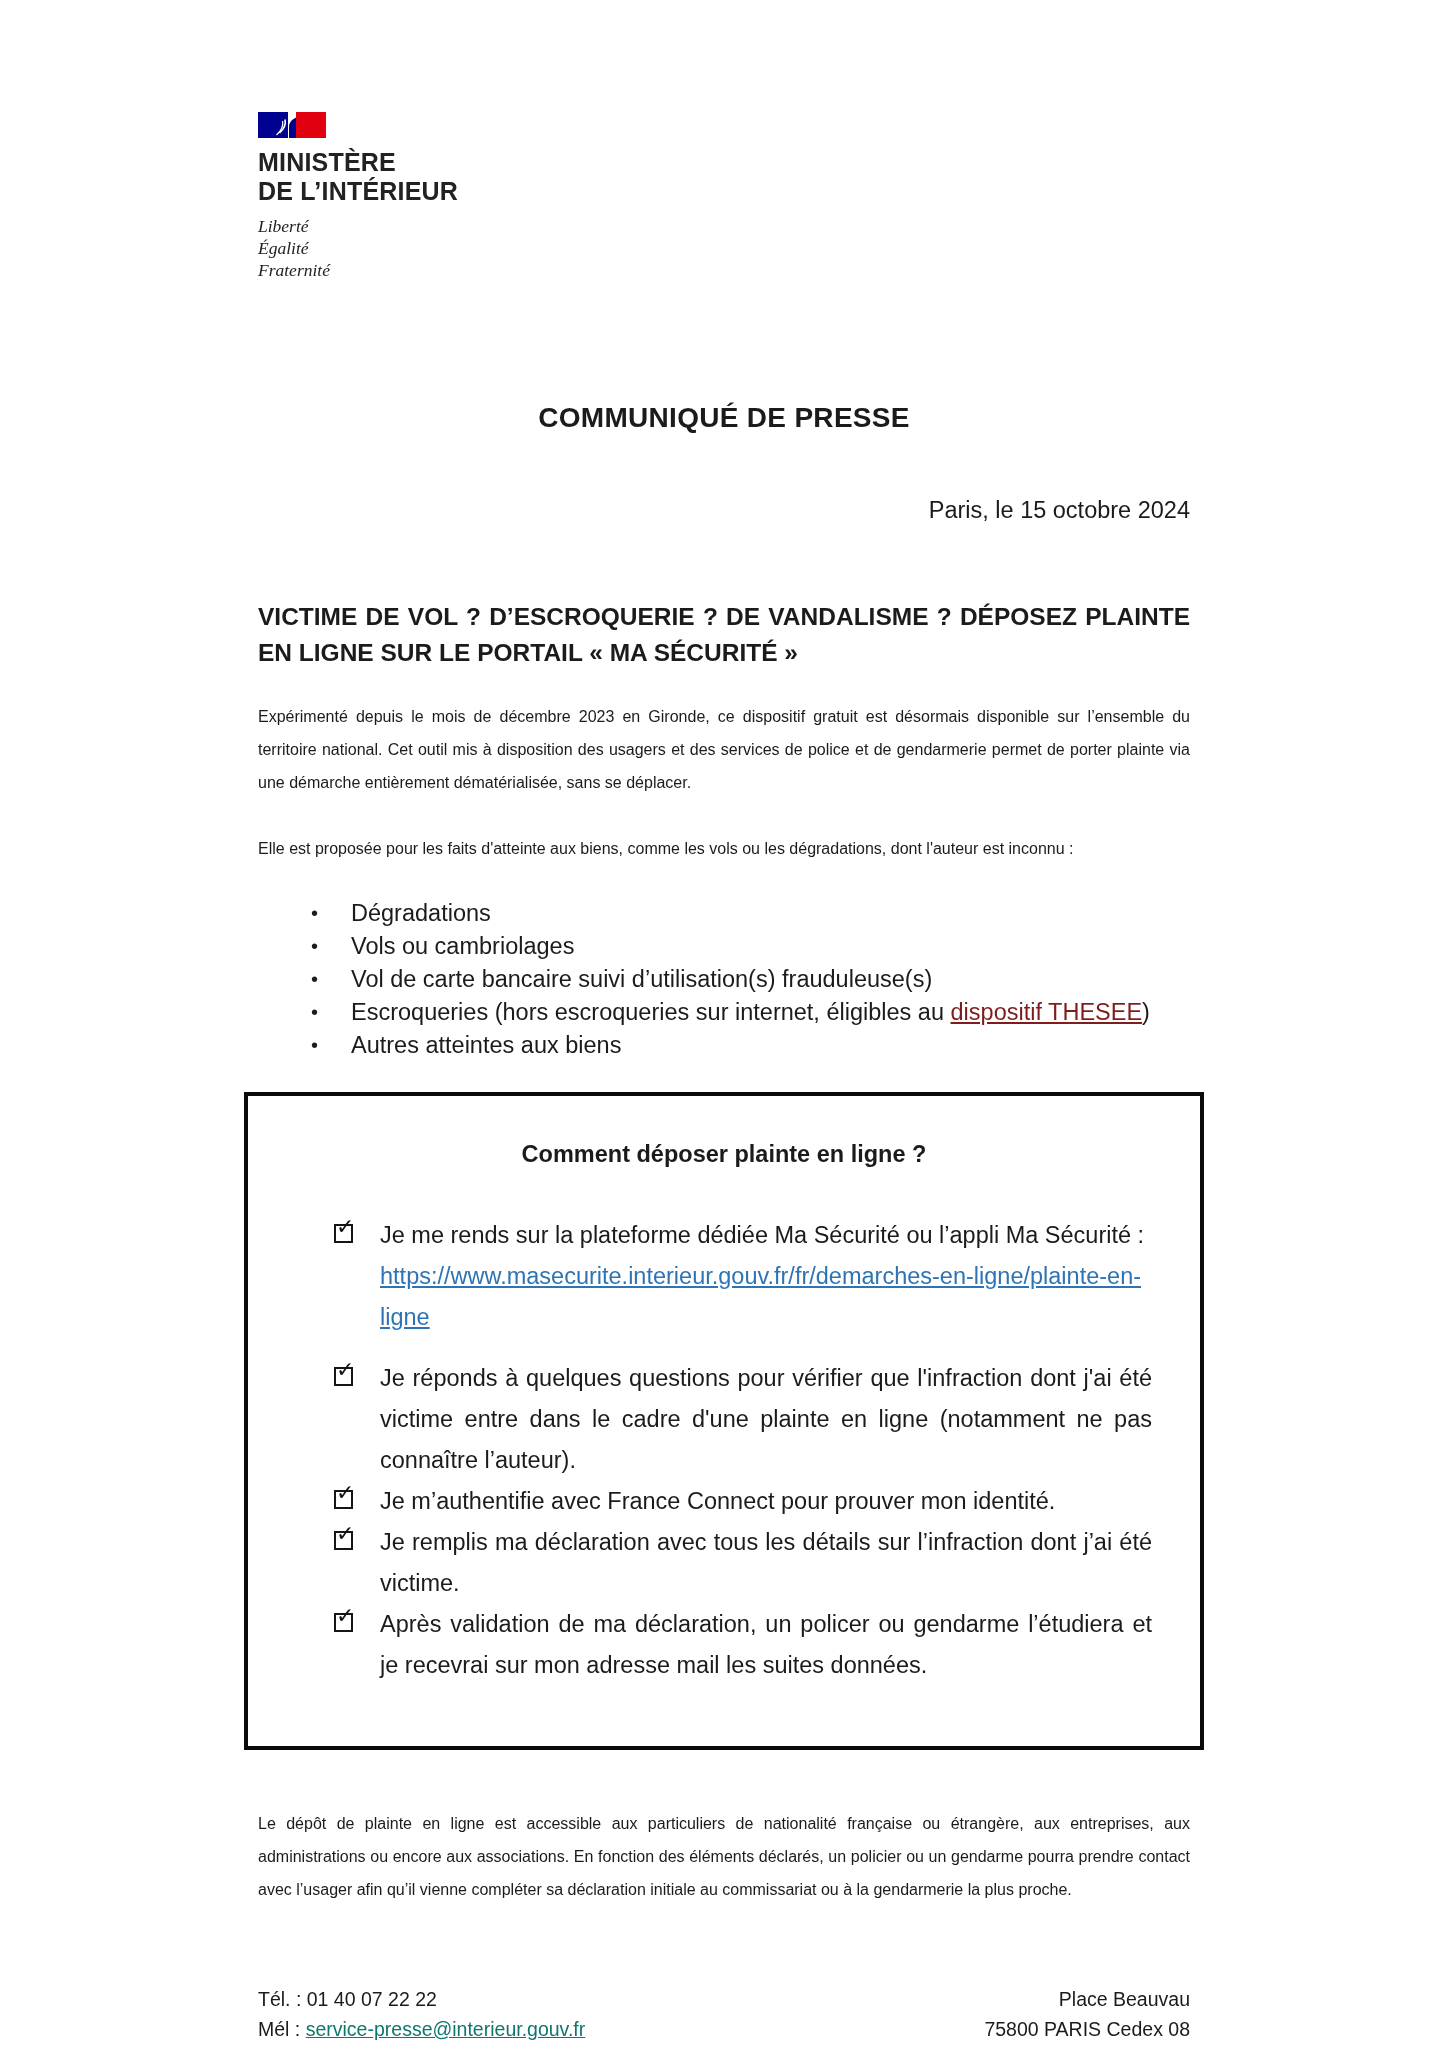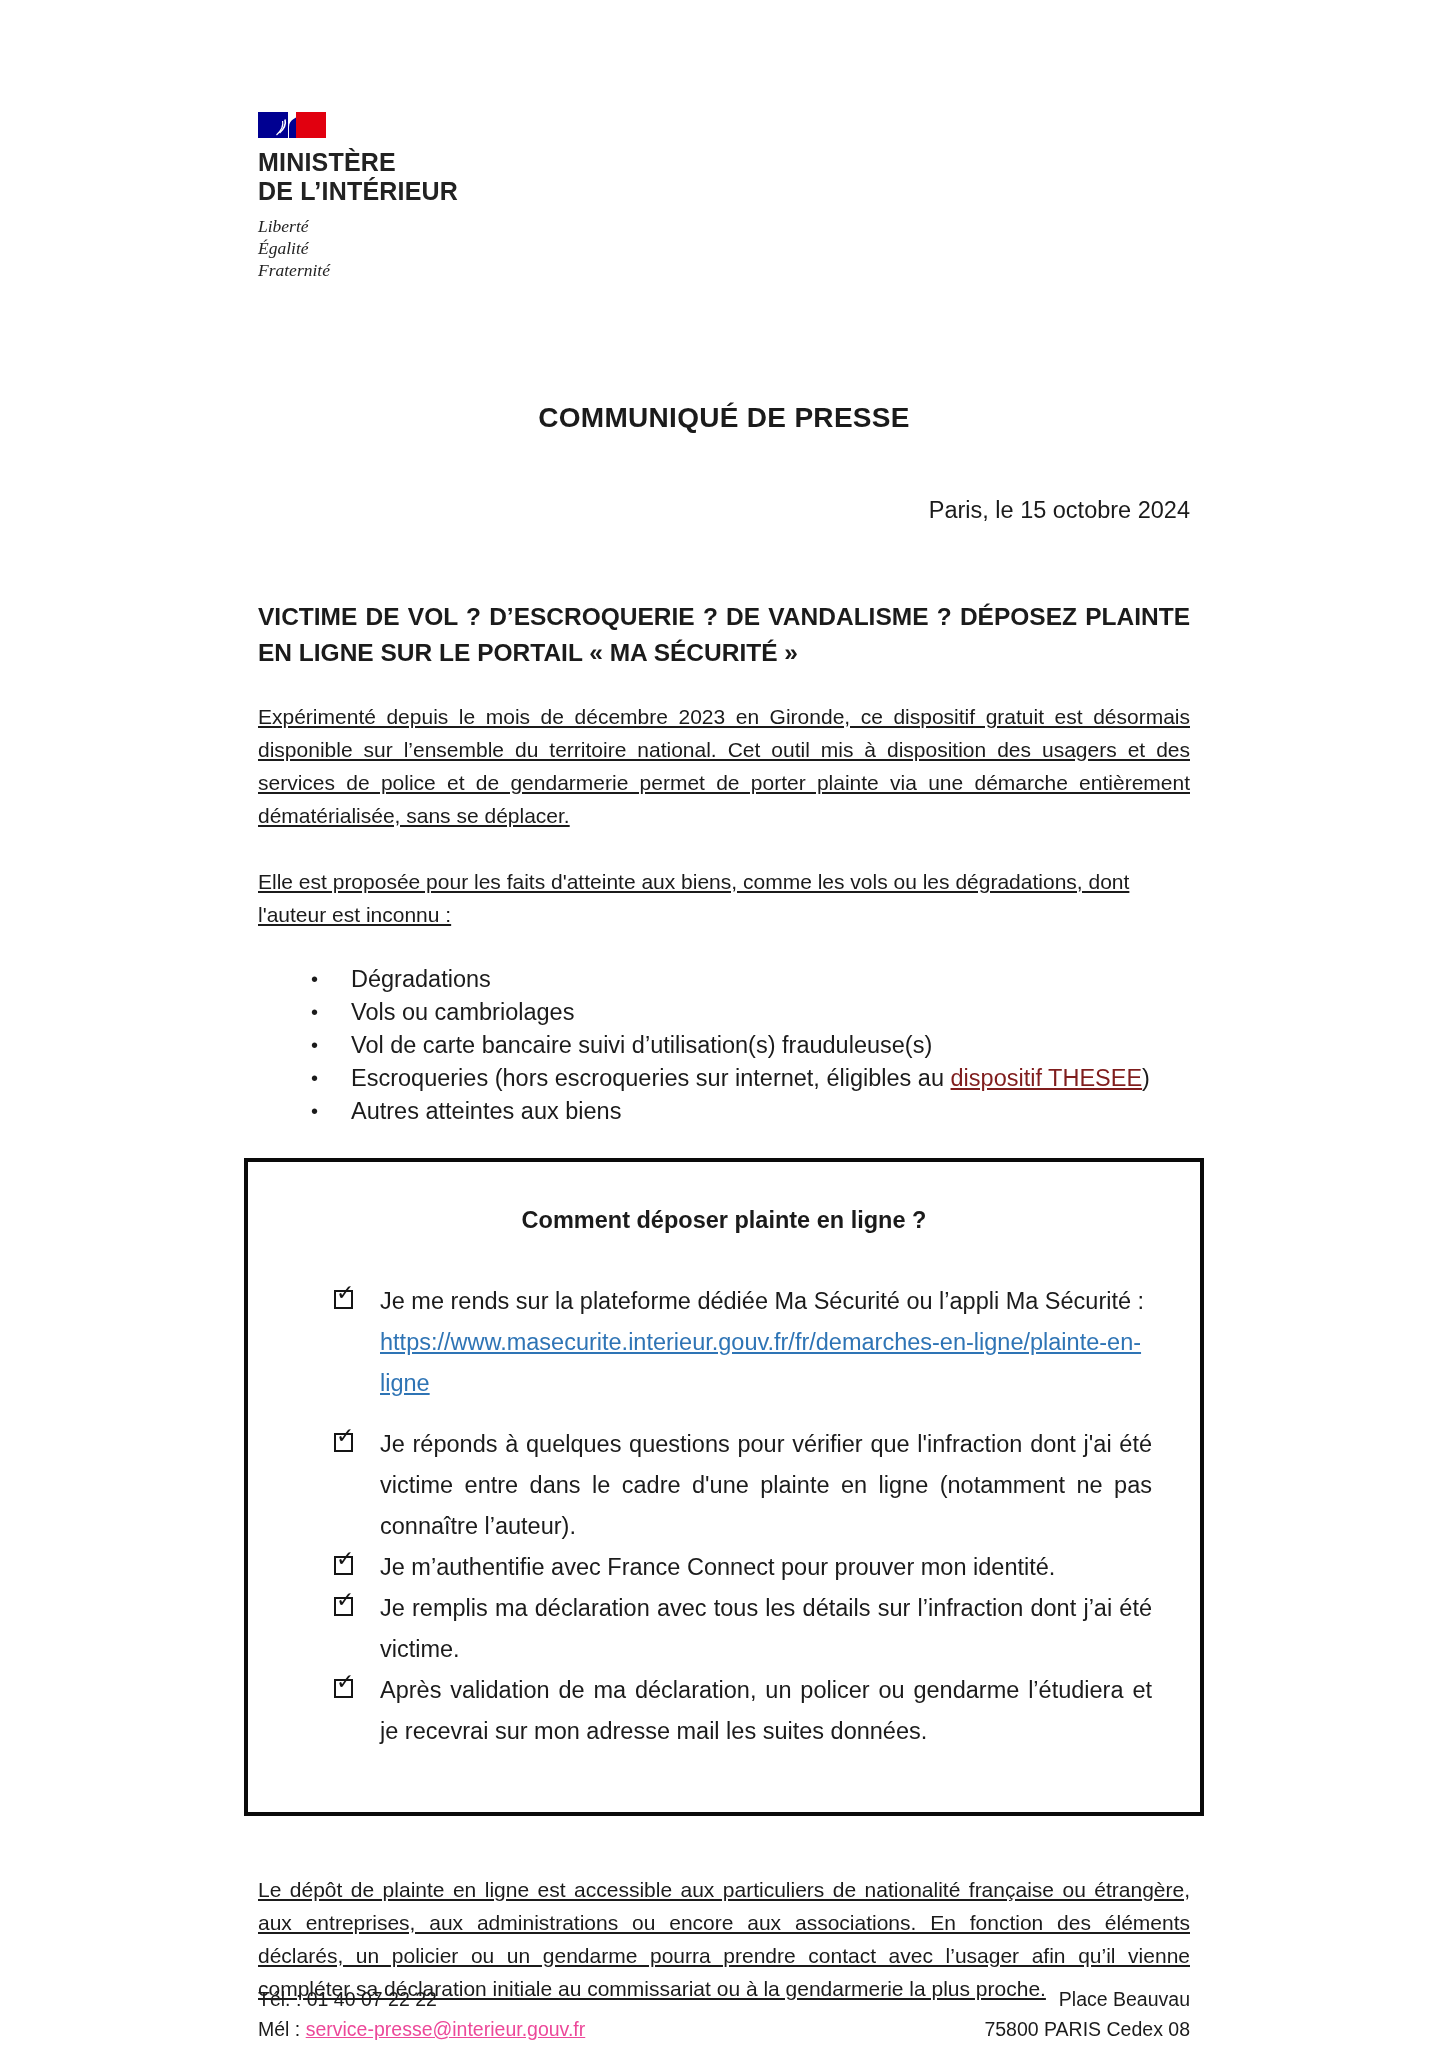--- a/index.html
+++ b/index.html
@@ -19,21 +19,21 @@
   .logo-block { position:absolute; top:112px; left:110px; }
   .flag { display:block; width:68px; height:26px; }
   .ministry { margin-top:10px; font-weight:bold; font-size:25px; line-height:29px; letter-spacing:0.2px; color:#222; }
   .motto { margin-top:9px; font-family:"Liberation Serif","DejaVu Serif",serif; font-style:italic; font-size:17.5px; line-height:22px; color:#222; }
 
   
   .main { padding:0 110px; }
   .doc-title { margin-top:401px; text-align:center; font-weight:bold; font-size:28px; line-height:33px; letter-spacing:0.3px; }
   .dateline { margin-top:60px; text-align:right; font-size:23.5px; line-height:33px; }
   .headline { margin-top:72px; font-weight:bold; font-size:24.5px; line-height:36px; text-align:justify; }
-  .body-par { font-size:21px; line-height:33px; text-align:justify;text-decoration:underline; }
+  .body-par { font-size:16px; line-height:33px; text-align:justify; }
   .p1 { margin-top:29px; }
   .p2 { margin-top:33px; text-align:left; }
   .p3 { margin-top:57px; }
 
   
   .bullets { margin-top:32px; list-style:none; }
   .bullets li { display:flex; padding-left:53px; font-size:23.5px; line-height:33px; }
   .bullet-glyph { flex:0 0 40px; font-size:20px; }
 
   
@@ -52,21 +52,21 @@
     position:absolute; left:0px; top:-10px;
     font-size:22px; line-height:22px; color:#151515;
     font-family:"DejaVu Sans",sans-serif;
   }
   .check-text { flex:1; }
 
   
   a { cursor:pointer; }
   .link-thesee { color:#7f1d1d; text-decoration:underline; }
   .link-url { display:block; color:#2E74B5; text-decoration:underline; text-align:left; }
-  .link-mail { color:#ec4899; text-decoration:underline; }
+  .link-mail { color:#0f766e; text-decoration:underline; }
 
   
   .footer { position:absolute; top:1984px; left:110px; right:110px; display:flex; justify-content:space-between; font-size:19.5px; line-height:30px; }
   .footer-right { text-align:right; }
 </style>
 </head>
 <body>
 
 <div class="page">
 

